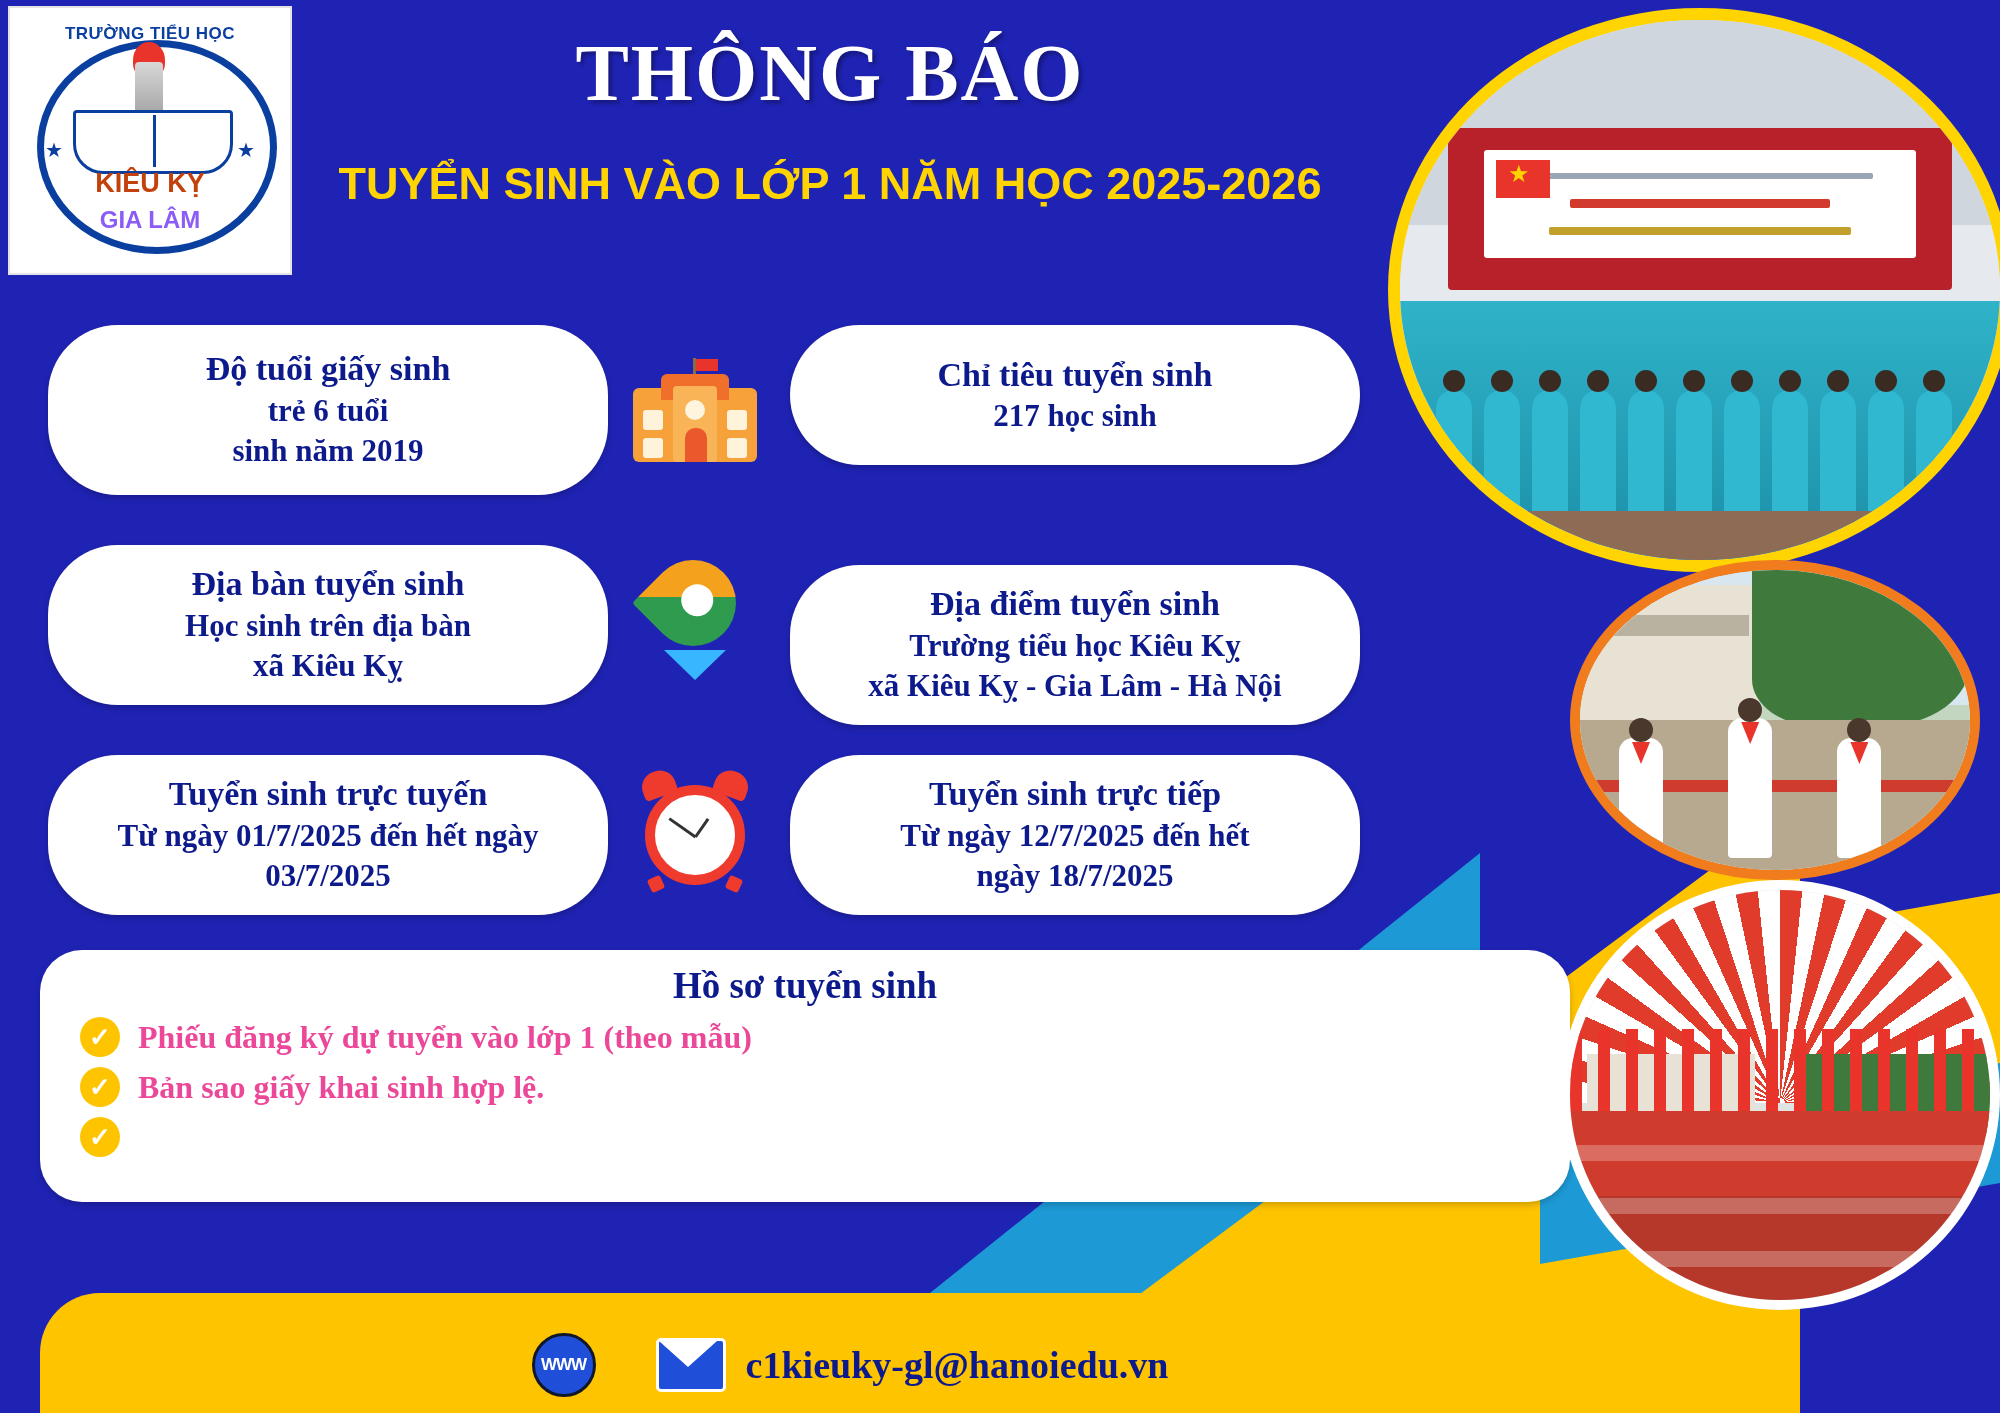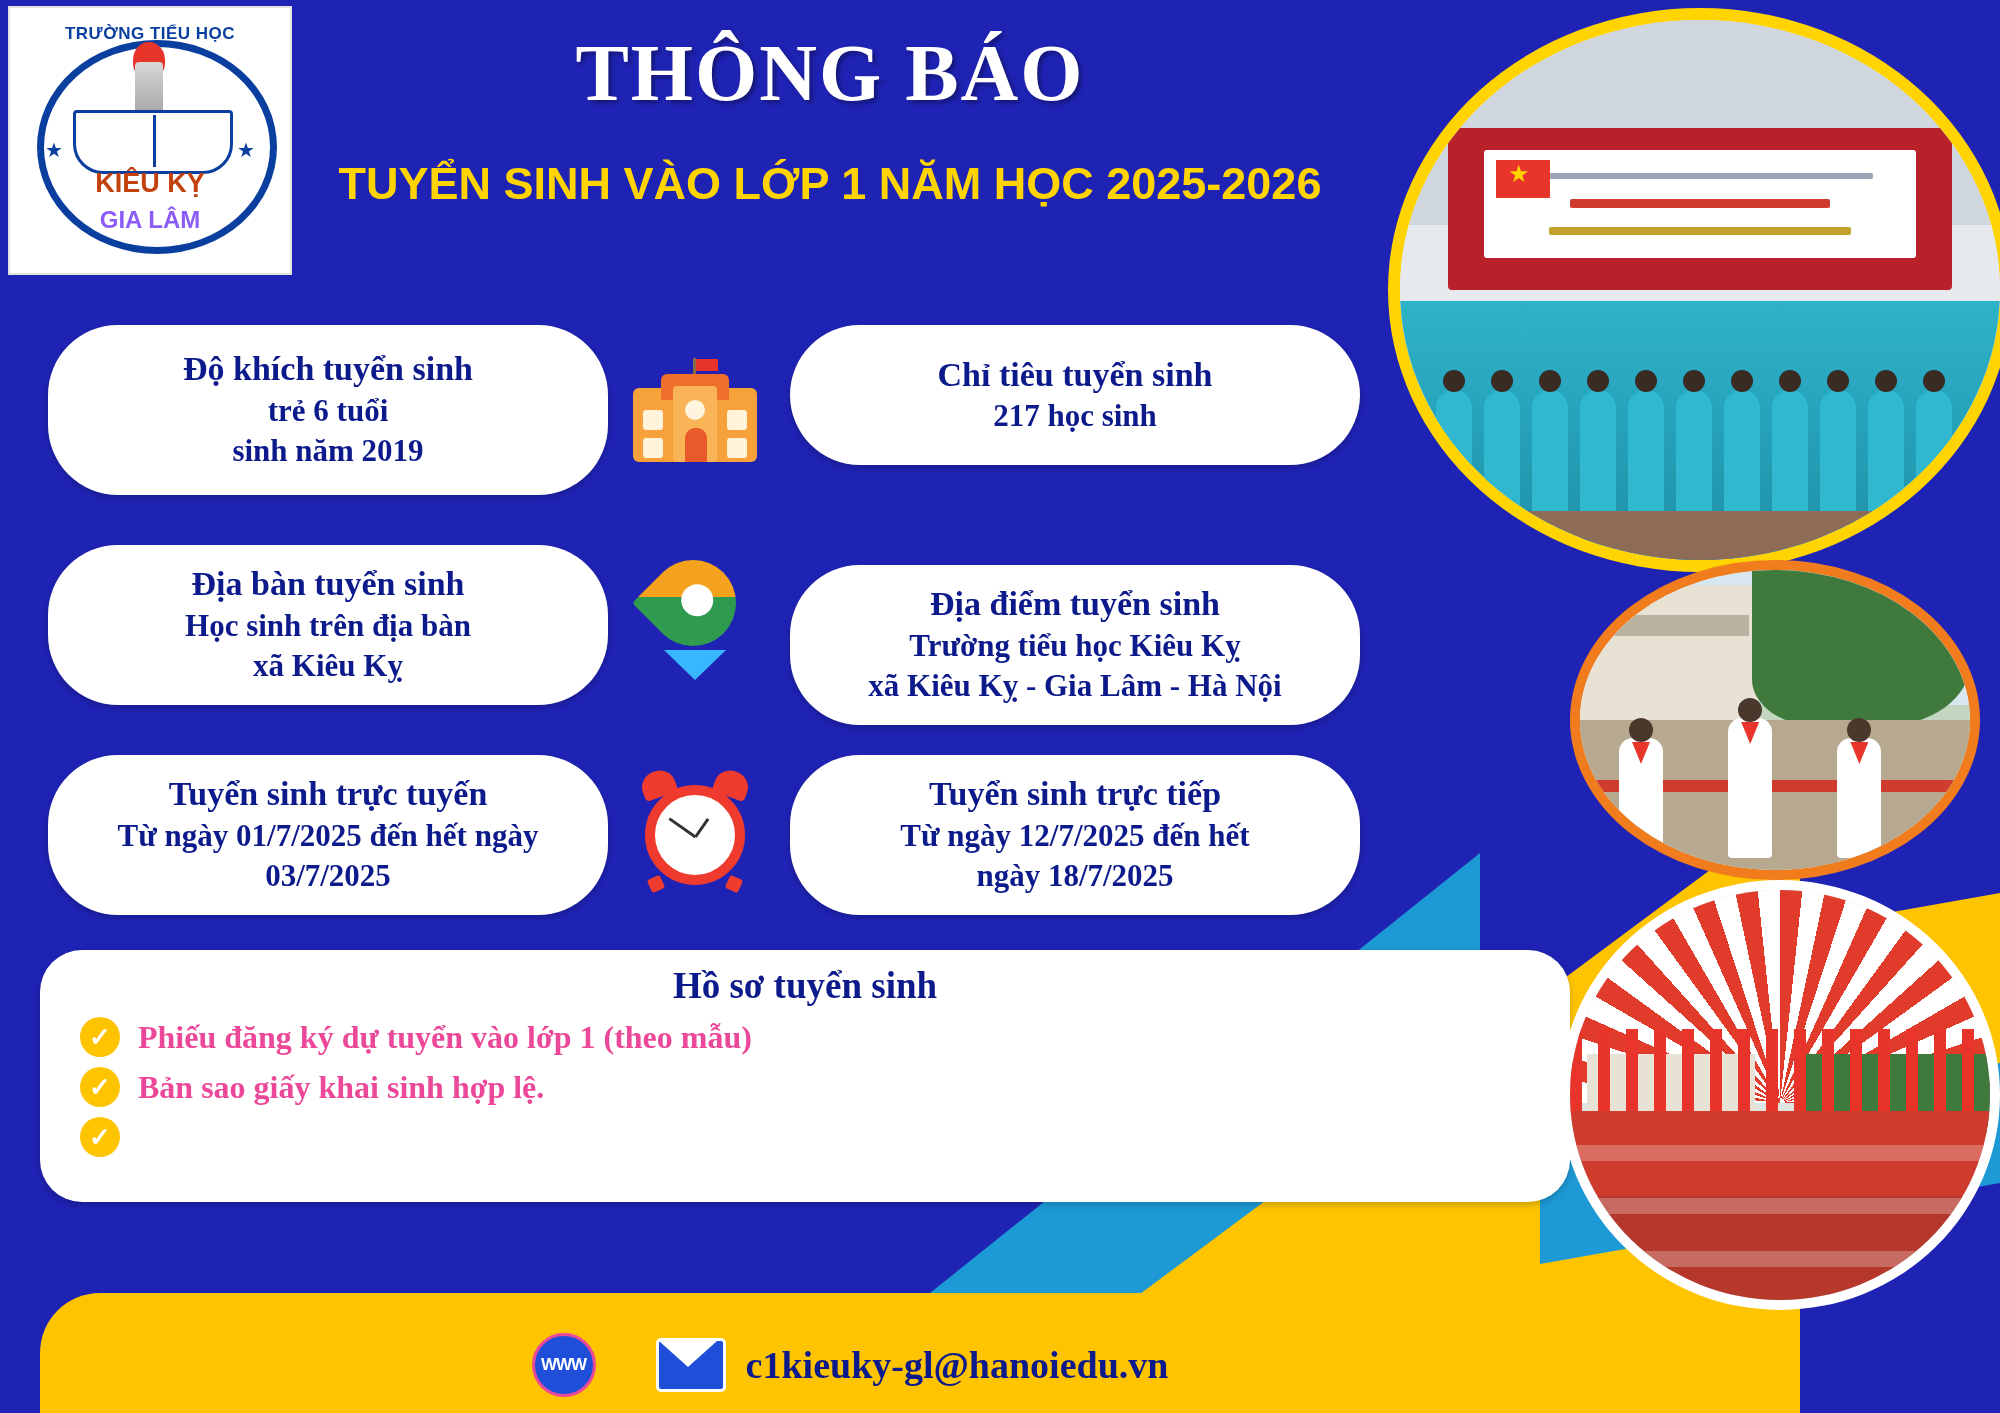--- a/index.html
+++ b/index.html
@@ -441,21 +441,21 @@
     border-radius: 50%;
     background: #1f4fd8;
     color: #ffffff;
     display: flex;
     align-items: center;
     justify-content: center;
     font-family: "Liberation Sans", sans-serif;
     font-size: 17px;
     font-weight: bold;
     letter-spacing: -1px;
-    border: 3px solid #ec4899;
+    border: 3px solid #0f172a;
   }
   .mail {
     width: 64px; height: 48px;
     background: #1f4fd8;
     border: 3px solid #ffffff;
     border-radius: 5px;
     position: relative;
   }
   .mail:before {
     content: "";
@@ -595,21 +595,21 @@
       <div class="logo-book"></div>
       <div class="logo-name">KIÊU KỴ</div>
       <div class="logo-sub">GIA LÂM</div>
     </div>
   </div>
 
   <div class="title-main">THÔNG BÁO</div>
   <div class="title-sub">TUYỂN SINH VÀO LỚP 1 NĂM HỌC 2025-2026</div>
 
   <div class="pill" id="pill-age">
-    <div class="ttl">Độ khích tuyển sinh</div>
+    <div class="ttl">Độ tuổi giấy sinh</div>
     <div class="line">trẻ 6 tuổi</div>
     <div class="line">sinh năm 2019</div>
   </div>
 
   <div class="pill" id="pill-quota">
     <div class="ttl">Chỉ tiêu tuyển sinh</div>
     <div class="line">217 học sinh</div>
   </div>
 
   <div class="pill" id="pill-area">

